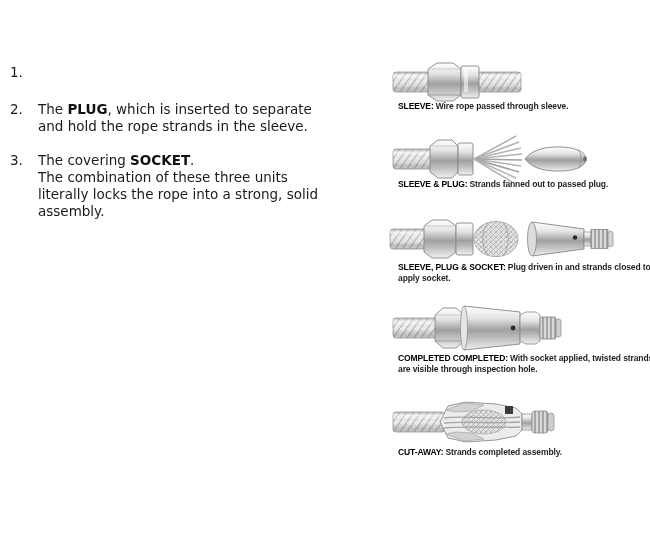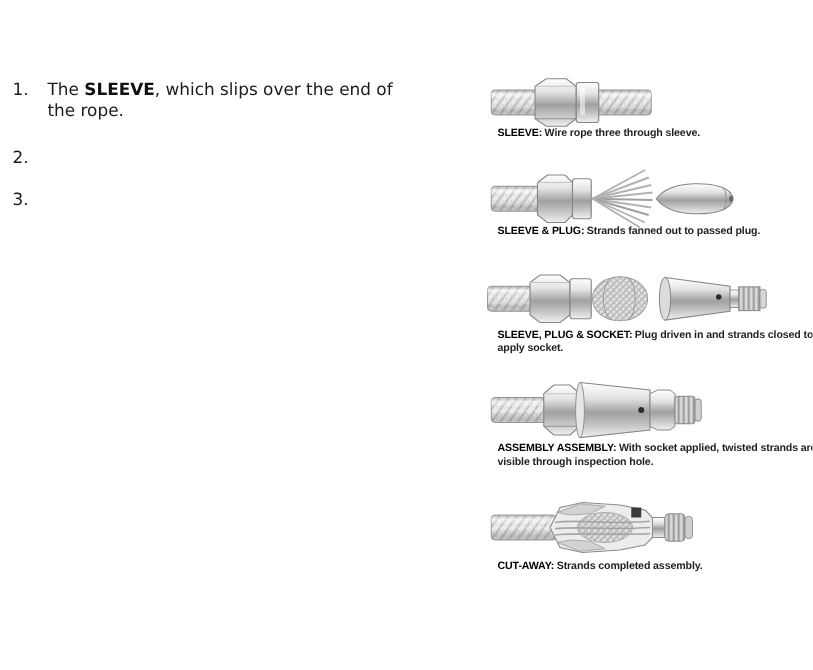--- a/index.html
+++ b/index.html
@@ -66,45 +66,46 @@
     <pattern id="threadP" patternUnits="userSpaceOnUse" width="4" height="24">
       <rect width="4" height="24" fill="#d9d9d9"></rect>
       <line x1="1" y1="0" x2="1" y2="24" stroke="#8f8f8f" stroke-width="1.4"></line>
     </pattern>
   </defs>
 </svg>
 
 <div class="list">
   <div class="li li-1">
     <div class="num">1.</div>
-    <div class="litext"><span>The </span><b>SLEEVE</b><span>, which slips over the end of the rope.</span></div>
   </div>
   <div class="li li-2">
     <div class="num">2.</div>
+    <div class="litext"><span>The </span><b>PLUG</b><span>, which is inserted to separate and hold the rope strands in the sleeve.</span></div>
   </div>
   <div class="li li-3">
     <div class="num">3.</div>
+    <div class="litext"><span>The covering </span><b>SOCKET</b><span>.</span><br><span>The combination of these three units literally locks the rope into a strong, solid assembly.</span></div>
   </div>
 </div>
 
 <svg class="fig-svg" style="left:390px; top:56px;" width="250" height="48" viewBox="0 0 250 48">
   <g>
     <rect x="3" y="16" width="128" height="20" rx="3" fill="url(#ropeP)" stroke="#9a9a9a" stroke-width="0.8"></rect>
     <rect x="3" y="16" width="128" height="20" rx="3" fill="url(#ropeShade)"></rect>
   </g>
   <g>
     <polygon points="38,13 47,7 63,7 71,13 71,39 63,45 47,45 38,39" fill="url(#metalV)" stroke="#868686" stroke-width="0.9"></polygon>
     <line x1="38" y1="13" x2="71" y2="13" stroke="#c4c4c4" stroke-width="0.8"></line>
     <line x1="38" y1="39" x2="71" y2="39" stroke="#8f8f8f" stroke-width="0.8"></line>
     <rect x="71" y="10" width="18" height="32" rx="2" fill="url(#metalV)" stroke="#868686" stroke-width="0.9"></rect>
     <rect x="74" y="14" width="4" height="22" fill="rgba(255,255,255,0.55)"></rect>
   </g>
 </svg>
 <div class="cap" style="left:398px; top:101px;">
-  <span class="cap-label">SLEEVE:</span><span>Wire rope three through sleeve.</span>
+  <span class="cap-label">SLEEVE:</span><span>Wire rope passed through sleeve.</span>
 </div>
 
 <svg class="fig-svg" style="left:390px; top:133px;" width="250" height="52" viewBox="0 0 250 52">
   <g>
     <rect x="3" y="16" width="42" height="20" rx="3" fill="url(#ropeP)" stroke="#9a9a9a" stroke-width="0.8"></rect>
     <rect x="3" y="16" width="42" height="20" rx="3" fill="url(#ropeShade)"></rect>
   </g>
   <g>
     <polygon points="40,13 48,7 62,7 68,13 68,39 62,45 48,45 40,39" fill="url(#metalV)" stroke="#868686" stroke-width="0.9"></polygon>
     <line x1="40" y1="13" x2="68" y2="13" stroke="#c4c4c4" stroke-width="0.8"></line>
@@ -173,21 +174,21 @@
   <g>
     <polygon points="78,8 134,14 134,46 78,52" fill="url(#metalV)" stroke="#868686" stroke-width="0.9"></polygon>
     <ellipse cx="78" cy="30" rx="3.5" ry="22" fill="#e6e6e6" stroke="#868686" stroke-width="0.7"></ellipse>
     <circle cx="127" cy="30" r="2.4" fill="#2b2b2b"></circle>
     <polygon points="134,17 140,14 150,14 154,17 154,43 150,46 140,46 134,43" fill="url(#metalV)" stroke="#868686" stroke-width="0.8"></polygon>
     <rect x="154" y="19" width="16" height="22" rx="2" fill="url(#threadP)" stroke="#868686" stroke-width="0.8"></rect>
     <rect x="170" y="21" width="5" height="18" rx="2.5" fill="#cfcfcf" stroke="#868686" stroke-width="0.7"></rect>
   </g>
 </svg>
 <div class="cap" style="left:398px; top:353px;">
-  <span class="cap-label">ASSEMBLY ASSEMBLY:</span><span>With socket applied, twisted strands are visible through inspection hole.</span>
+  <span class="cap-label">COMPLETED COMPLETED:</span><span>With socket applied, twisted strands are visible through inspection hole.</span>
 </div>
 
 <svg class="fig-svg" style="left:386px; top:392px;" width="264" height="56" viewBox="0 0 264 56">
   <g>
     <rect x="7" y="20" width="52" height="20" rx="3" fill="url(#ropeP)" stroke="#9a9a9a" stroke-width="0.8"></rect>
     <rect x="7" y="20" width="52" height="20" rx="3" fill="url(#ropeShade)"></rect>
   </g>
   <g>
     <polygon points="54,30 62,14 80,10 110,12 130,16 136,22 136,38 130,44 110,48 80,50 62,46" fill="#ececec" stroke="#8c8c8c" stroke-width="0.9"></polygon>
     <polygon points="60,18 78,11 98,13 86,19 70,20" fill="#d2d2d2" stroke="#9a9a9a" stroke-width="0.6"></polygon>

